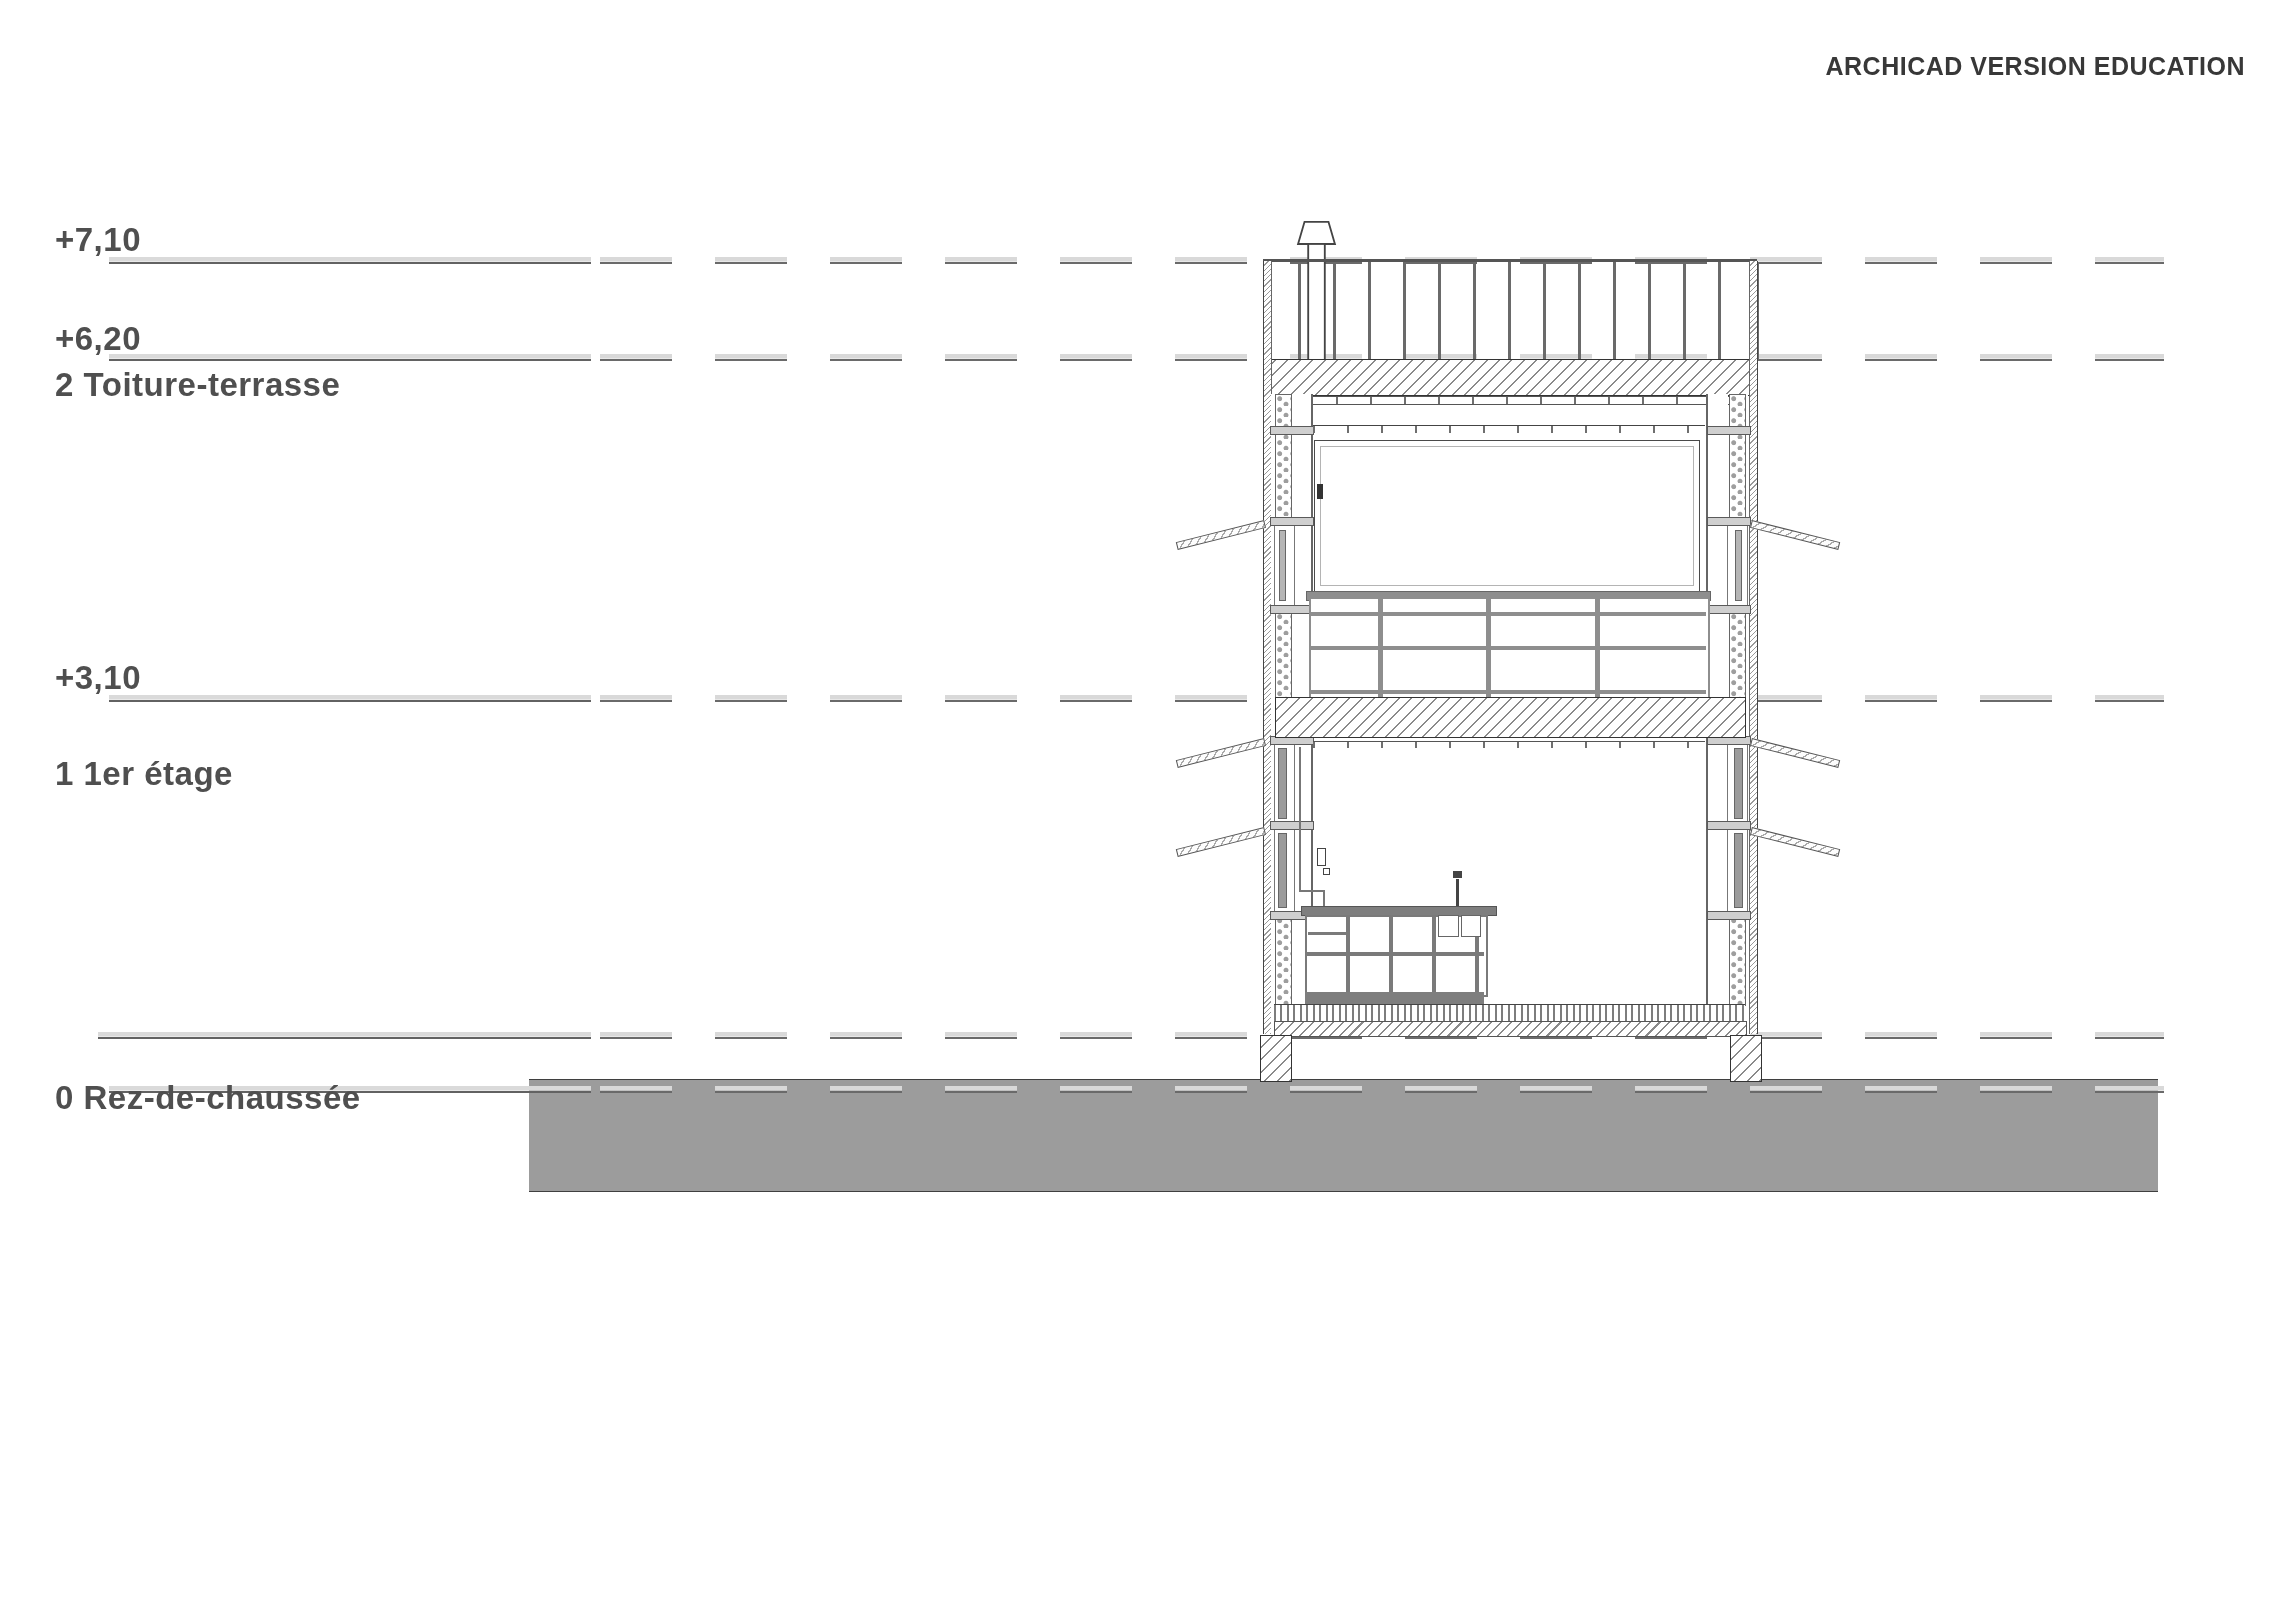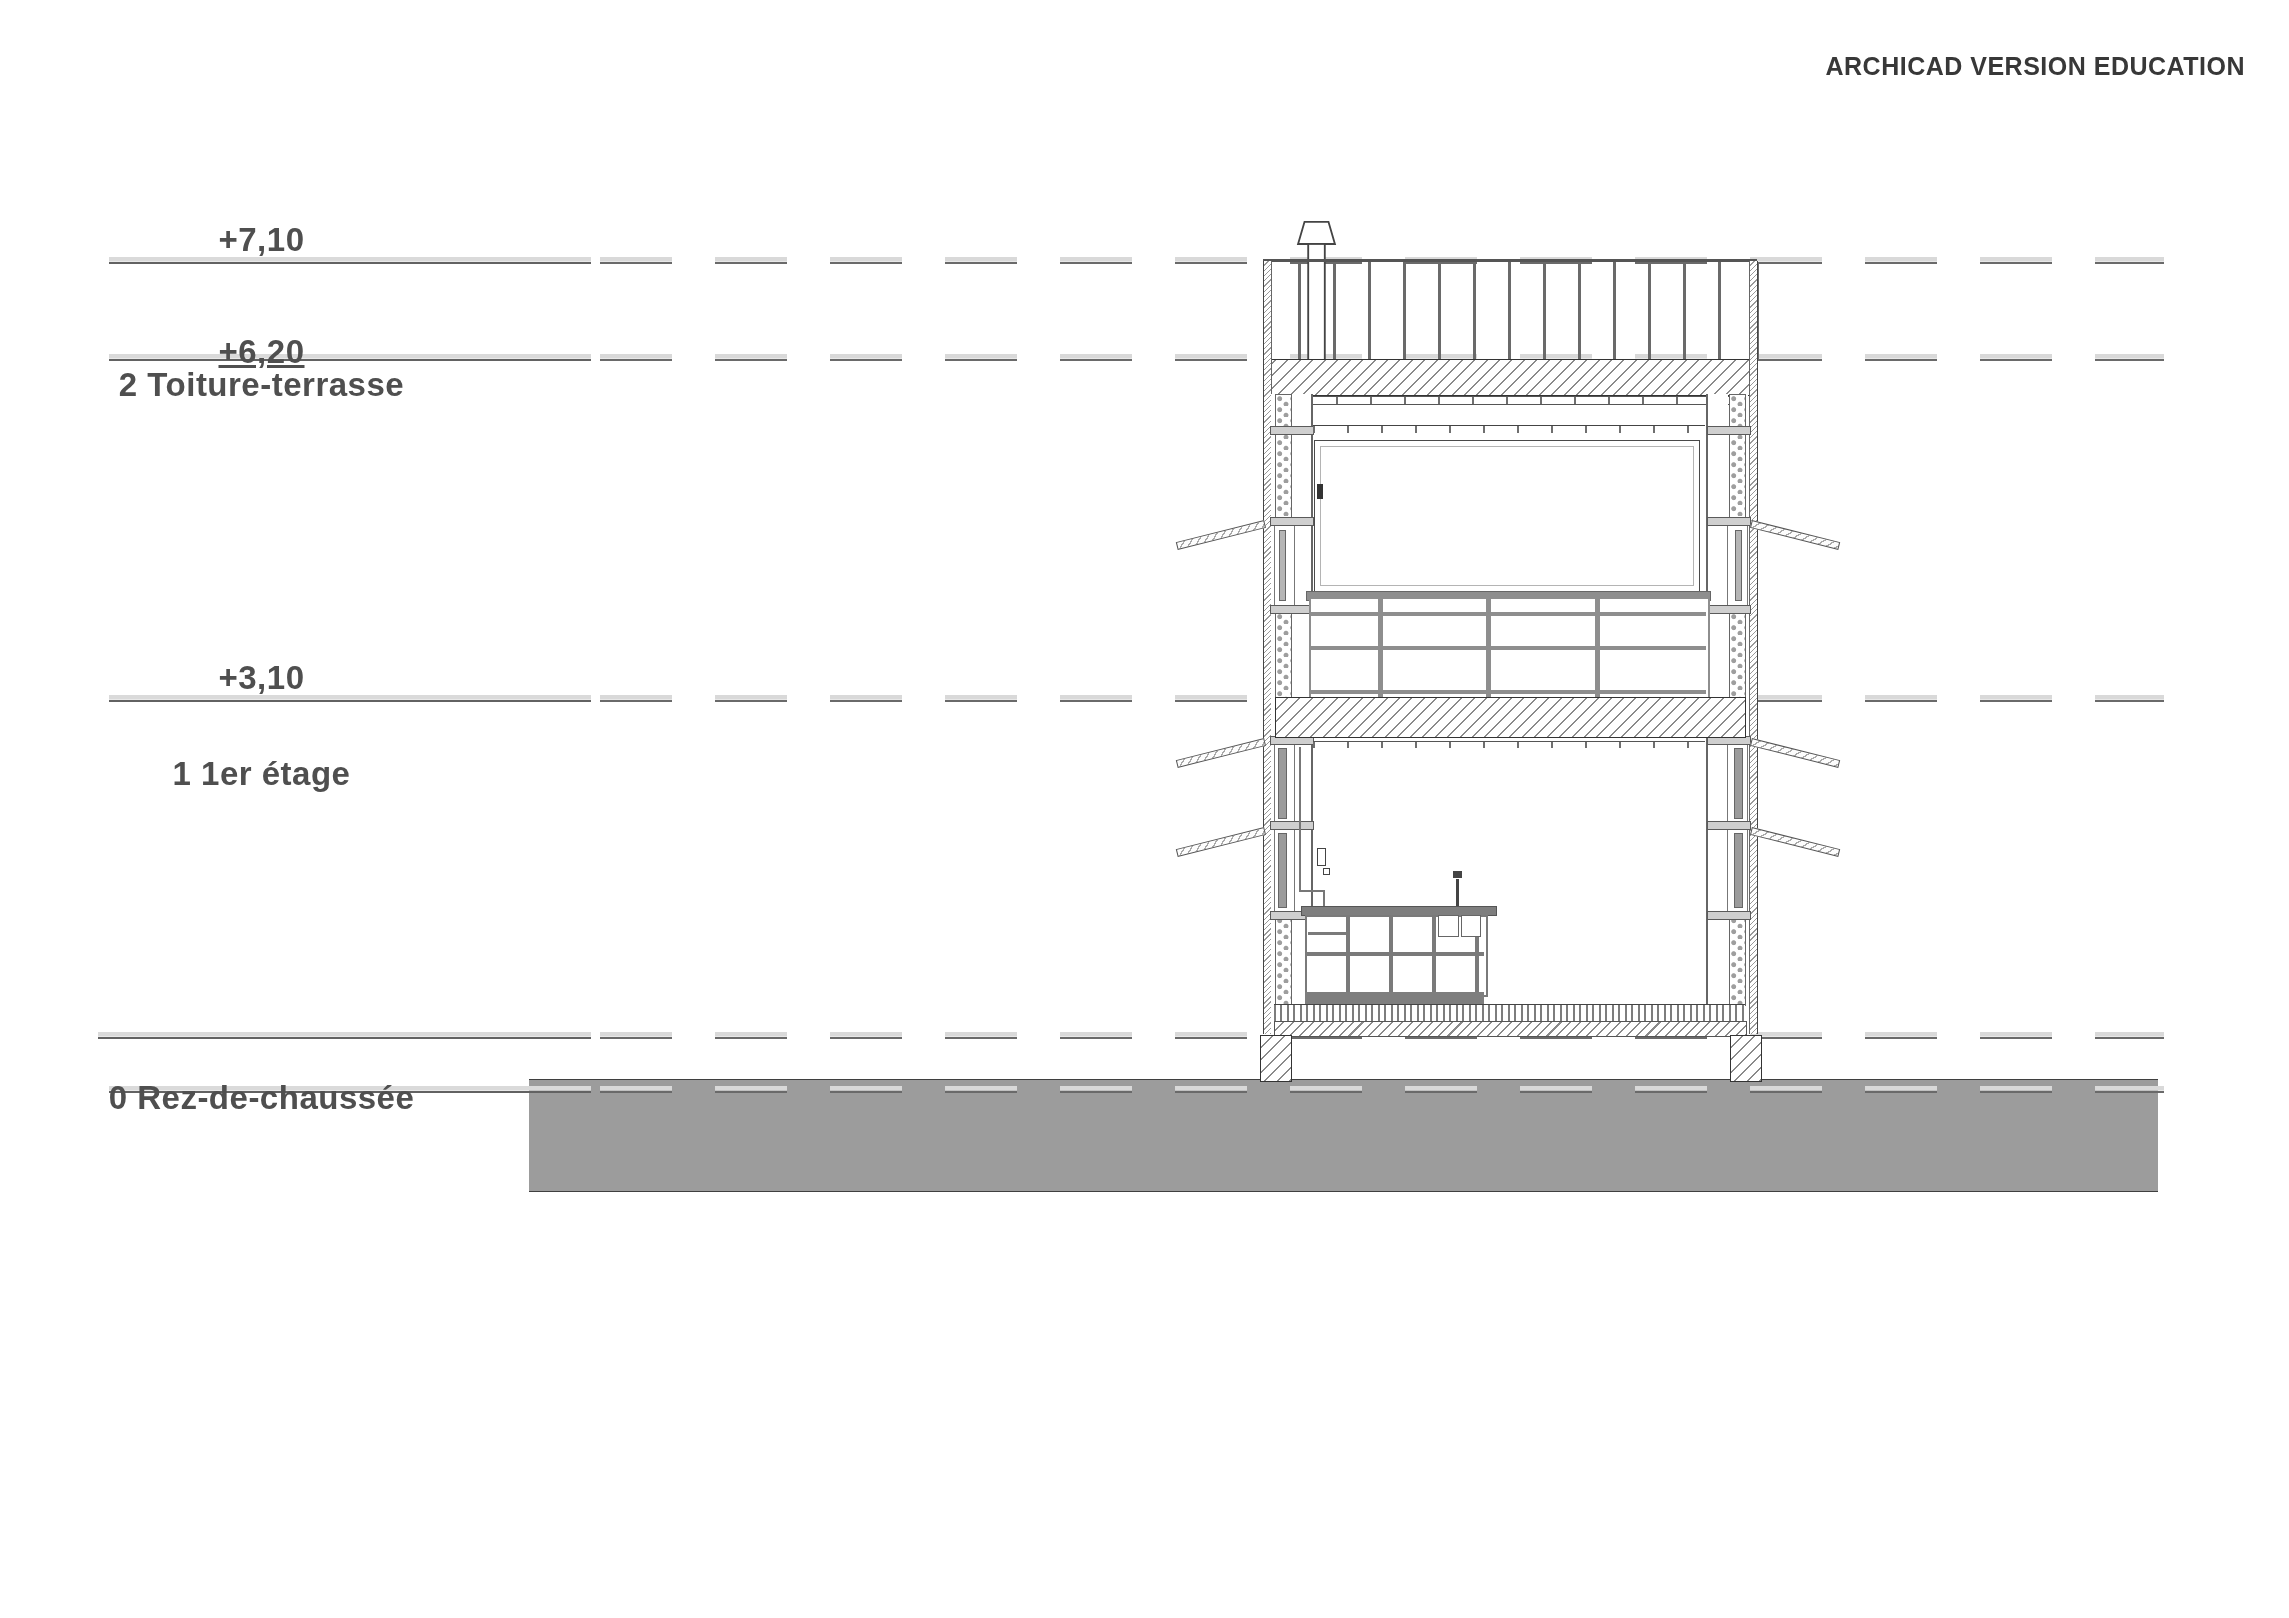--- a/index.html
+++ b/index.html
@@ -9,21 +9,21 @@
 
   
   .lvl-solid{position:absolute;left:109px;width:482px;height:7.4px;
     background-image:linear-gradient(#dadada,#dadada),linear-gradient(#626262,#626262);
     background-size:100% 4.6px,100% 2.8px;background-position:0 0,0 4.6px;background-repeat:no-repeat;}
   .lvl-dash{position:absolute;left:600px;width:1564px;height:7.4px;
     background-image:
       repeating-linear-gradient(90deg,#d9d9d9 0 72px,transparent 72px 115px),
       repeating-linear-gradient(90deg,#6a6a6a 0 72px,transparent 72px 115px);
     background-size:100% 4.6px,100% 2.8px;background-position:0 0,0 4.6px;background-repeat:no-repeat;}
-  .lvl-val,.lvl-name{position:absolute;left:55px;width:413px;text-align:center;
+  .lvl-val,.lvl-name{position:absolute;left:55px;width:413px;text-align:left;
     font-weight:bold;font-size:33px;line-height:37px;color:#4f4f4f;letter-spacing:0.5px;}
 
   
   .hatch{background-color:#fff;background-image:repeating-linear-gradient(135deg,transparent 0 7.4px,#8a8a8a 7.4px 8.8px);}
   .hatchfine{background-color:#fff;background-image:repeating-linear-gradient(135deg,transparent 0 2.8px,#9a9a9a 2.8px 3.7px);}
   .pebble{background-color:#fff;border:0.9px solid #666;
     background-image:radial-gradient(circle at 3.7px 3.7px,#9e9e9e 2px,transparent 2.9px),
                      radial-gradient(circle at 10px 9.2px,#9e9e9e 2px,transparent 2.9px);
     background-size:13px 11px;}
   .ticks{background-image:repeating-linear-gradient(90deg,#6f6f6f 0 2.3px,transparent 2.3px 34px);}
@@ -62,21 +62,21 @@
   <div>
     <div class="lvl-solid" style="top:1032px;left:98px;width:493px;"></div>
     <div class="lvl-dash" style="top:1032px;"></div>
   </div>
   <div>
     <div class="lvl-solid" style="top:1086px;"></div>
     <div class="lvl-dash" style="top:1086px;"></div>
   </div>
 
   <div class="lvl-val" style="top:221px;">+7,10</div>
-  <div class="lvl-val" style="top:333px;text-decoration:underline;">+6,20</div>
+  <div class="lvl-val" style="top:320px;">+6,20</div>
   <div class="lvl-name" style="top:366px;">2 Toiture-terrasse</div>
   <div class="lvl-val" style="top:659px;">+3,10</div>
   <div class="lvl-name" style="top:707px;margin-top:48px;">1 1er étage</div>
   <div class="lvl-name" style="top:1044px;margin-top:35px;">0 Rez-de-chaussée</div>
 
   <svg class="abs" style="left:1296px;top:220px;" width="41" height="141" viewBox="0 0 44 153">
     <polygon points="9,2 35,2 42,26 2,26" fill="#ffffff" stroke="#444" stroke-width="2"></polygon>
     <rect x="13" y="26" width="18" height="126" fill="#ffffff" stroke="#444" stroke-width="2"></rect>
   </svg>
 

